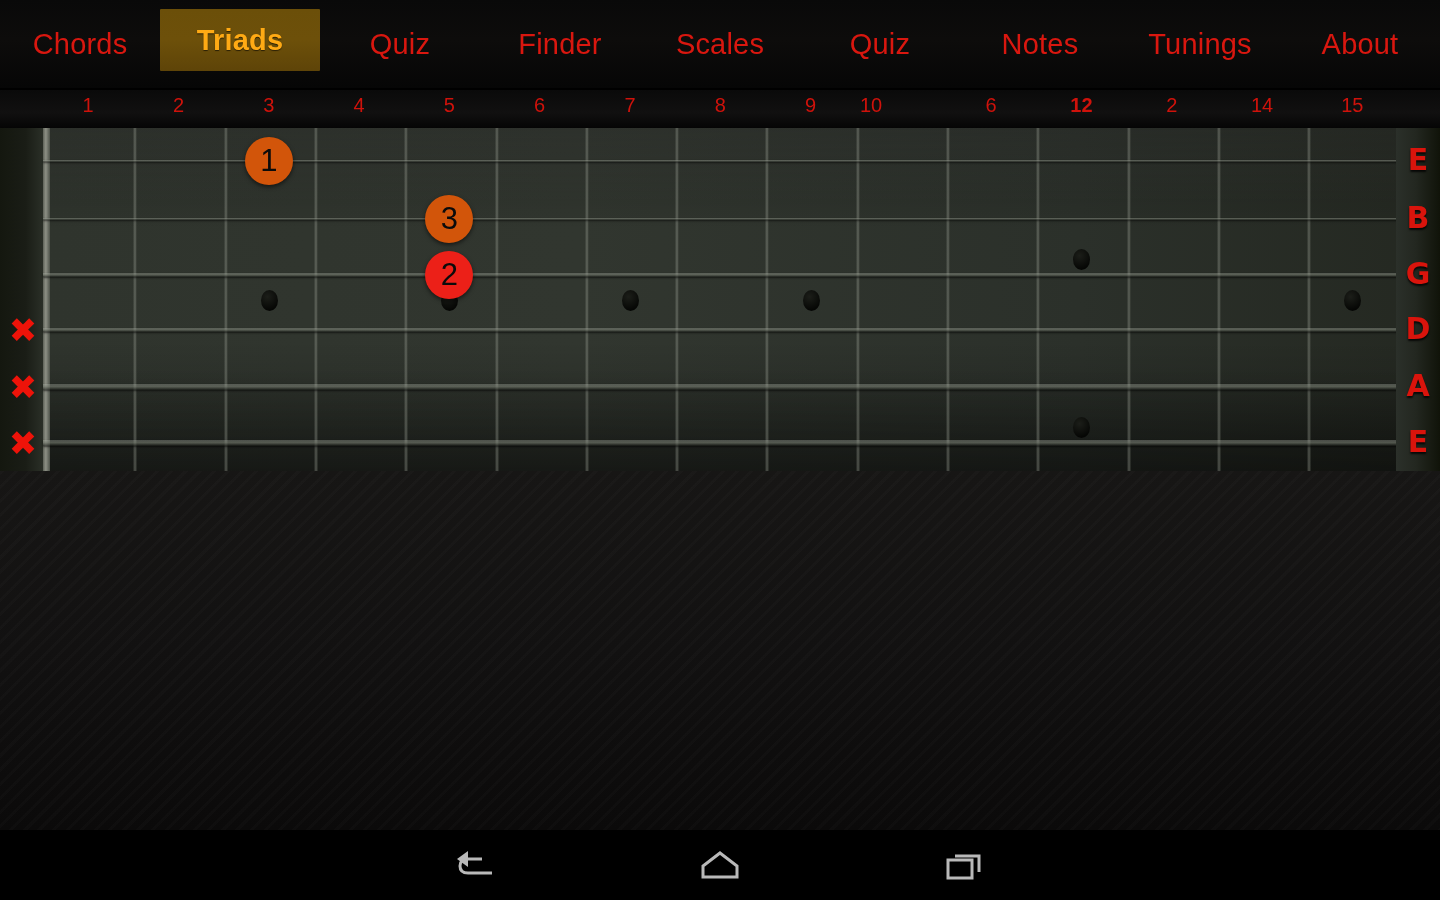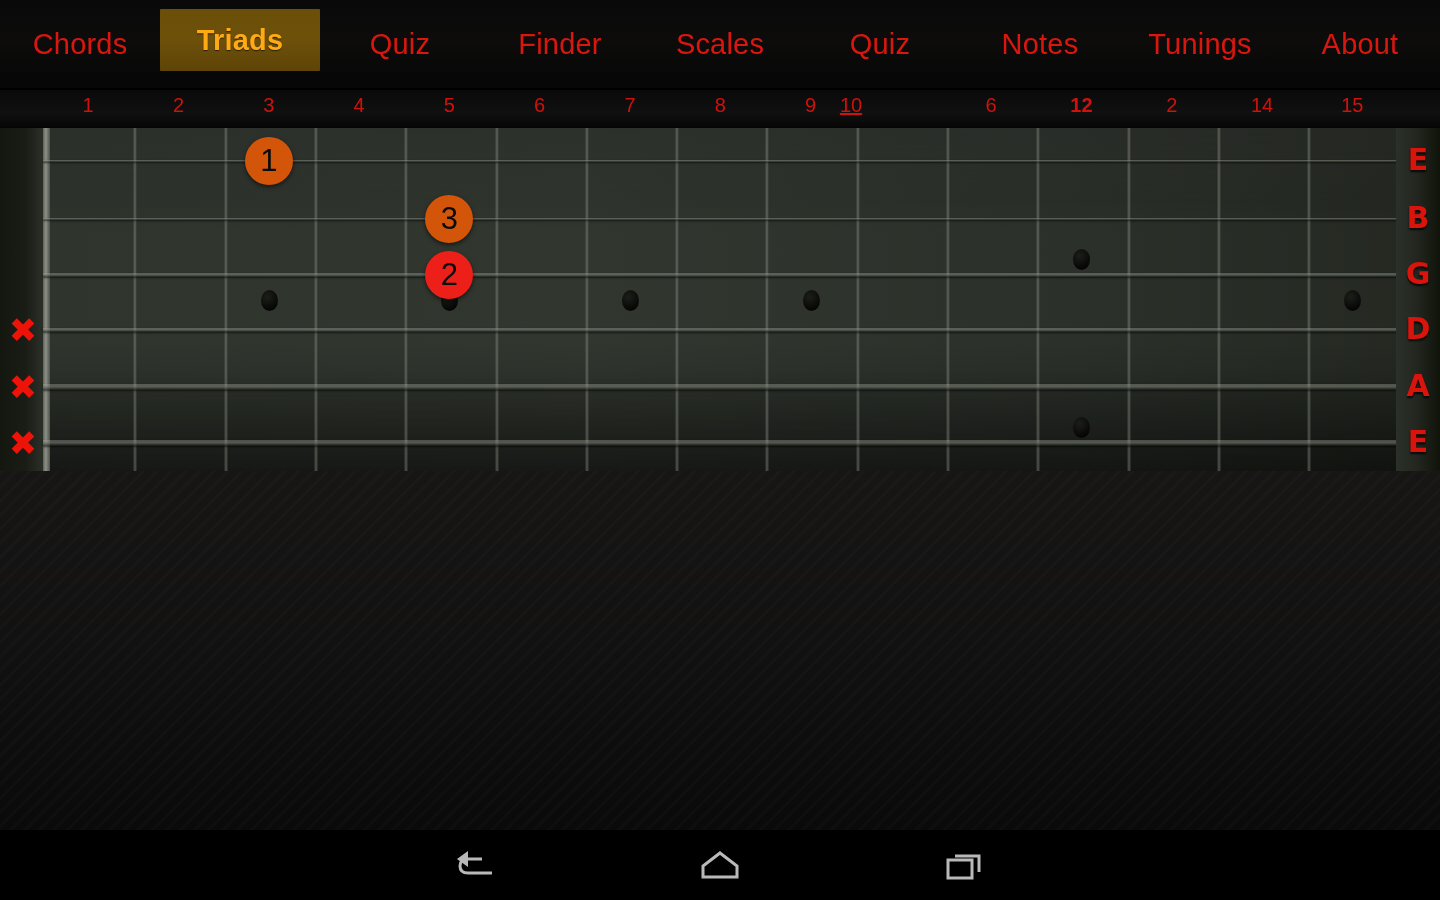--- a/index.html
+++ b/index.html
@@ -149,21 +149,21 @@
   <div class="fretnums" id="fretnums">
       <div class="fretnum" style="left: 88.15px;">1</div>
       <div class="fretnum" style="left: 178.45px;">2</div>
       <div class="fretnum" style="left: 268.75px;">3</div>
       <div class="fretnum" style="left: 359.05px;">4</div>
       <div class="fretnum" style="left: 449.35px;">5</div>
       <div class="fretnum" style="left: 539.65px;">6</div>
       <div class="fretnum" style="left: 629.95px;">7</div>
       <div class="fretnum" style="left: 720.25px;">8</div>
       <div class="fretnum" style="left: 810.55px;">9</div>
-      <div class="fretnum" style="left: 851px; text-decoration: underline;">10</div>
+      <div class="fretnum" style="left: 871px;">10</div>
       <div class="fretnum" style="left: 991.15px;">6</div>
       <div class="fretnum" style="left: 1081.45px; font-weight: bold;">12</div>
       <div class="fretnum" style="left: 1171.75px;">2</div>
       <div class="fretnum" style="left: 1262.05px;">14</div>
       <div class="fretnum" style="left: 1352.35px;">15</div>
     </div>
 
   <div class="board" id="board">
     <div class="gutter"></div>
     <div class="nut"></div>

